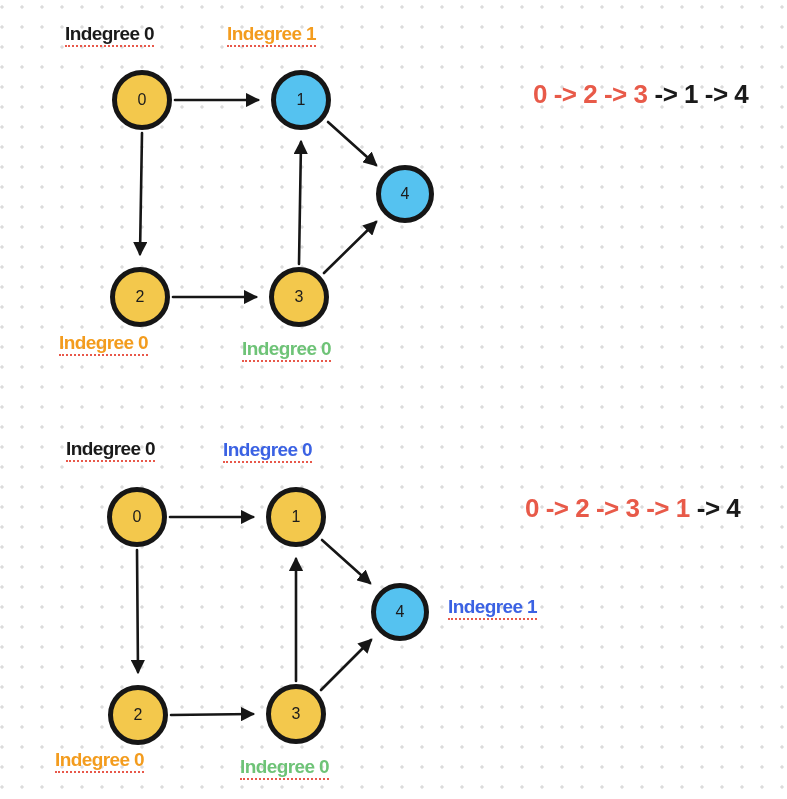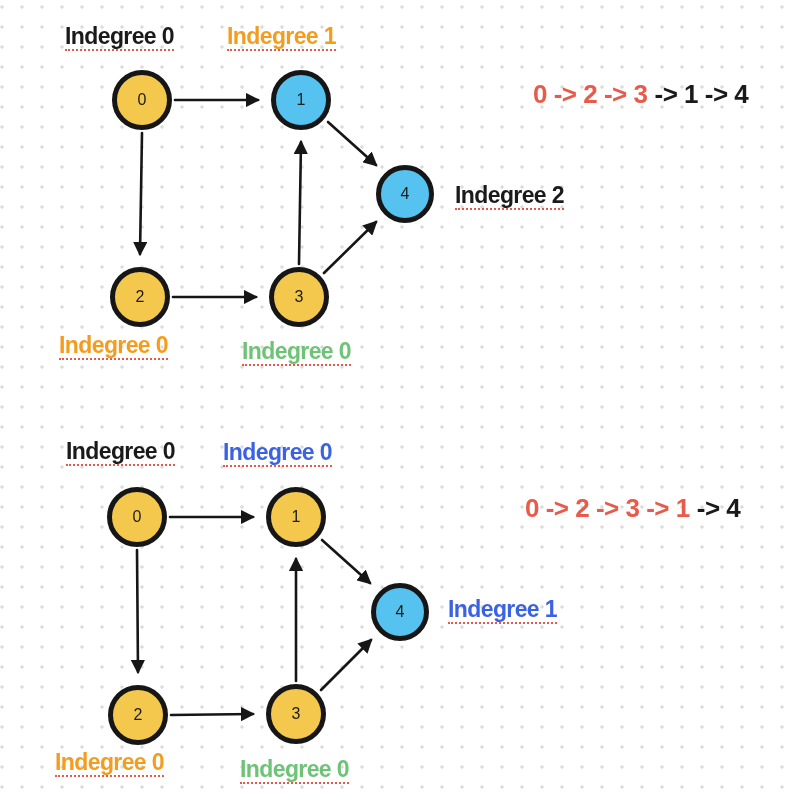--- a/index.html
+++ b/index.html
@@ -47,21 +47,21 @@
     border-radius: 50%;
     display: flex; align-items: center; justify-content: center;
     font-size: 16px; font-weight: 500; color: #1c1c1c;
   }
   .node.yellow { background: var(--node-yellow); }
   .node.blue   { background: var(--node-blue); }
   .node.small  { width: 58px; height: 58px; }
 
   .lbl {
     position: absolute;
-    font-size: 23px;
+    font-size: 19px;
     font-weight: 800;
     letter-spacing: -0.6px;
     white-space: nowrap;
     padding-bottom: 1px;
     border-bottom: 2px dotted var(--underline-red);
     line-height: 1.05;
   }
   .lbl.black  { color: var(--label-black); }
   .lbl.orange { color: var(--label-orange); }
   .lbl.green  { color: var(--label-green); }
@@ -119,21 +119,20 @@
     </div>
   <div class="node yellow" style="left:269px; top:267px;">
       <span>3</span>
     </div>
   <div class="node blue small" style="left:376px; top:165px;">
       <span>4</span>
     </div>
 
   <div class="lbl black" style="left:65px;  top:24px;">Indegree 0</div>
   <div class="lbl orange" style="left:227px; top:24px;">Indegree 1</div>
-  <div class="lbl black" style="left:455px; top:183px;">Indegree 2</div>
   <div class="lbl orange" style="left:59px;  top:333px;">Indegree 0</div>
   <div class="lbl green" style="left:242px; top:339px;">Indegree 0</div>
 
   <div class="path-text" style="left:533px; top:79px;">
     <span class="red">0 -&gt; 2 -&gt; 3</span><span class="black">-&gt; 1 -&gt; 4</span>
   </div>
 
   <div class="node yellow" style="left:107px; top:487px;">
       <span>0</span>
     </div>

